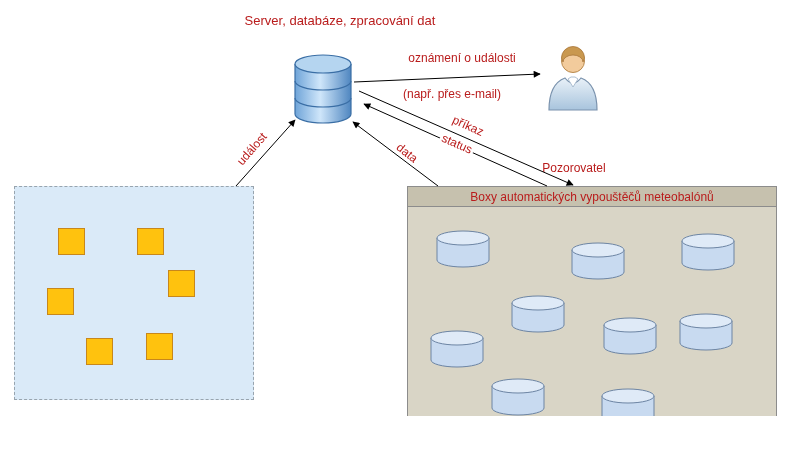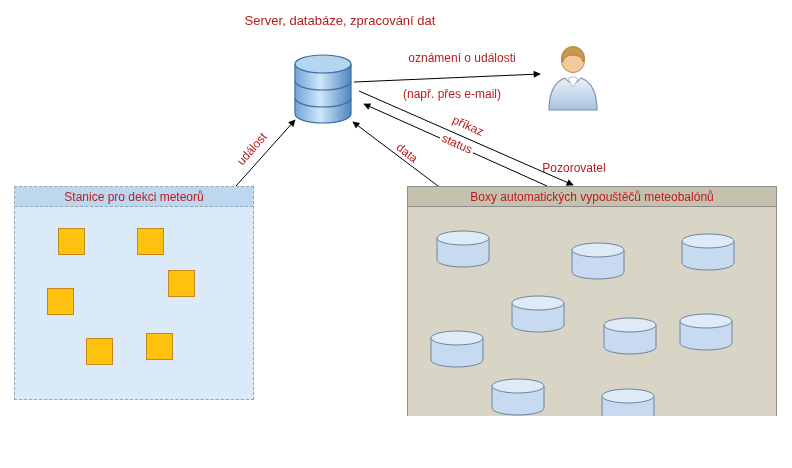--- a/index.html
+++ b/index.html
@@ -91,21 +91,20 @@
       </defs>
       <path d="M5 68 Q5 42 21 36 Q29 46 37 36 Q53 42 53 68 Z" fill="url(#bodyg)" stroke="#7a92ad" stroke-width="1.2"></path>
       <path d="M24 37 L29 45 L34 37 L31 35 L27 35 Z" fill="#ffffff" stroke="#9ab0c6" stroke-width="0.8"></path>
       <circle cx="29" cy="19" r="11.5" fill="#f2cb9c" stroke="#b98a4e" stroke-width="1"></circle>
       <path d="M17.5 16 A11.5 11.5 0 0 1 40.5 16 L39 20 A10 7 0 0 0 19 20 Z" fill="#c9984f" stroke="#a8763a" stroke-width="0.8"></path>
     </svg>
   </div>
   <div class="label" style="left:574px; top:124px;margin-top:44px;">Pozorovatel</div>
 
   <div class="left-box">
-    <div class="left-box-header">Stanice pro dekci meteorů</div>
     <div class="marker" style="left:43px;  top:41px;"></div>
     <div class="marker" style="left:122px; top:41px;"></div>
     <div class="marker" style="left:153px; top:83px;"></div>
     <div class="marker" style="left:32px;  top:101px;"></div>
     <div class="marker" style="left:71px;  top:151px;"></div>
     <div class="marker" style="left:131px; top:146px;"></div>
   </div>
 
   <div class="right-box">
     <div class="right-box-header">Boxy automatických vypouštěčů meteobalónů</div>

